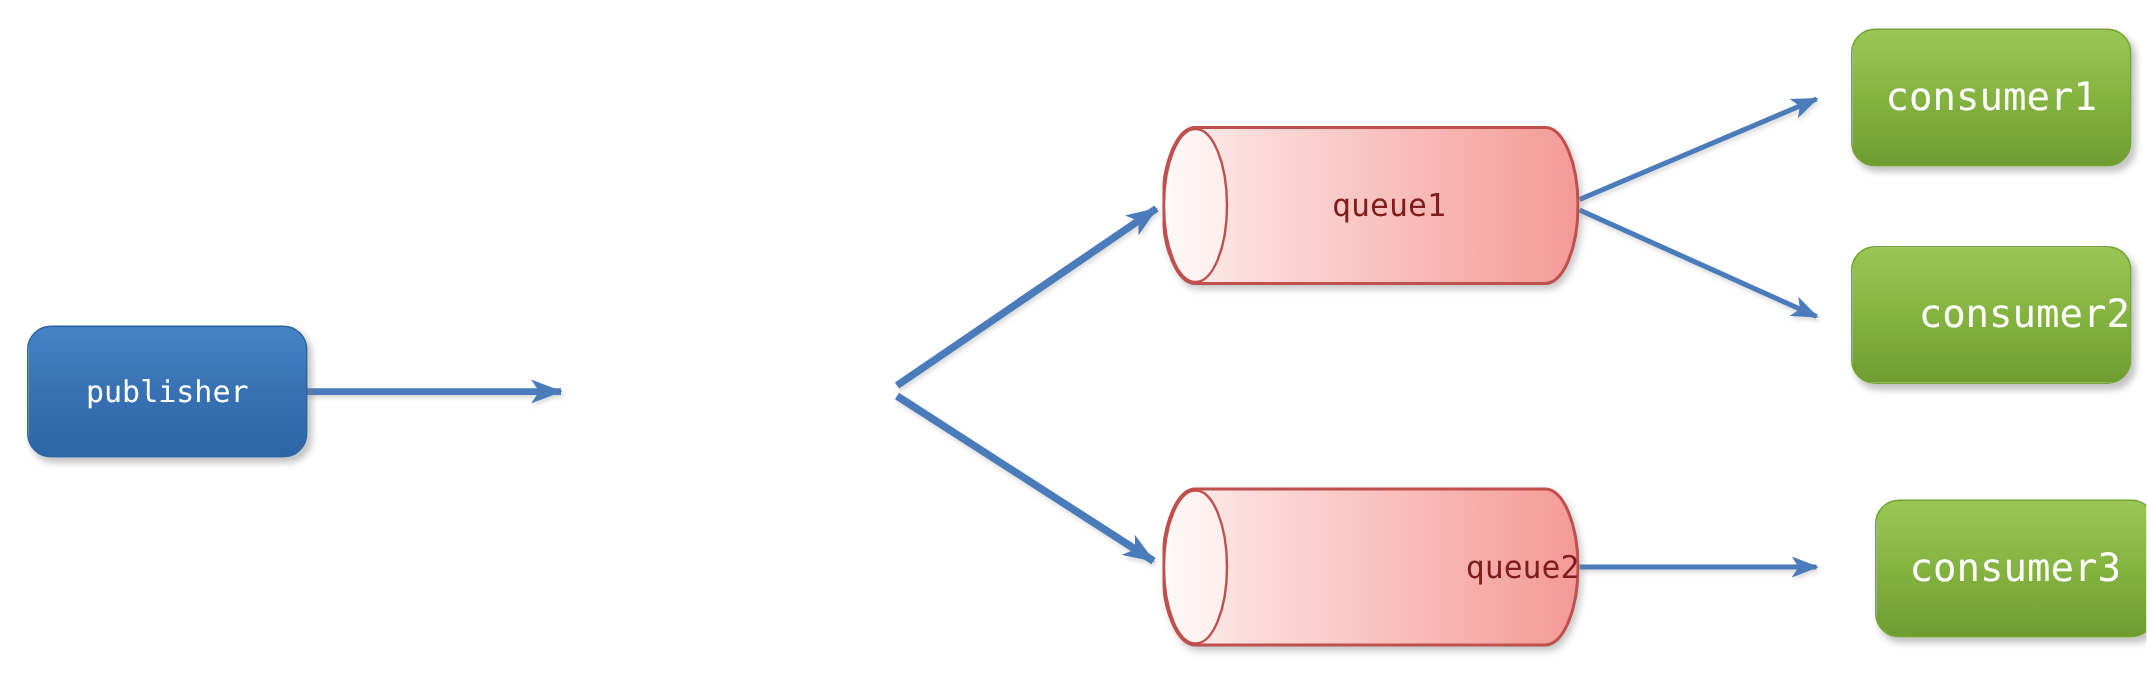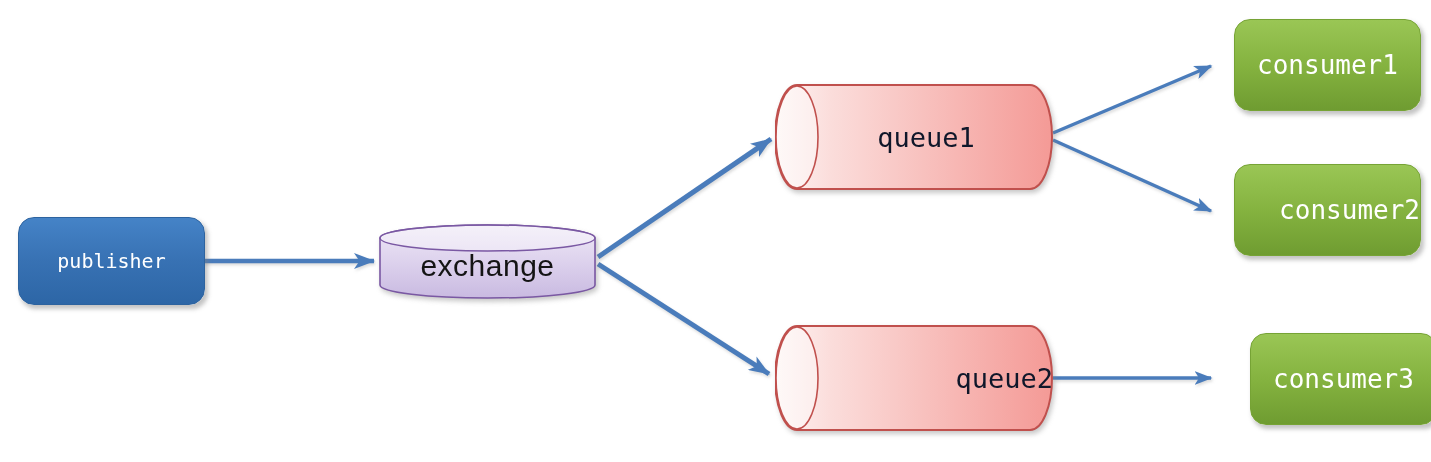--- a/index.html
+++ b/index.html
@@ -17,21 +17,21 @@
   }
   .box.green {
     background:linear-gradient(180deg,#9ac655 0%,#84b23f 52%,#6f9c31 100%);
     border:1px solid #76a335; color:#ffffff;margin-left:20px;
   }
   .cyl svg.shape { position:absolute; left:0; top:0; width:100%; height:100%;
     filter:drop-shadow(2px 3px 2.5px rgba(130,130,130,0.45)); }
   .label { position:relative; z-index:2; white-space:nowrap; }
   .lbl-publisher { font-size:20px; }
   .lbl-consumer  { font-size:26px; }
-  .lbl-queue     { font-size:27px; color:#0f172a; padding-left:24px; }
+  .lbl-queue     { font-size:21px; color:#7f1d1d; padding-left:24px; }
   .lbl-exchange  { font-family:"Liberation Sans",sans-serif; font-size:30px;
                    color:#141414; letter-spacing:0.5px; padding-top:9px; }
 </style>
 </head>
 <body>
 
 <div class="canvas">
 
   <svg class="edges" viewBox="0 0 1431 462" xmlns="http://www.w3.org/2000/svg">
     <defs>
@@ -57,27 +57,20 @@
     <line x1="598" y1="264" x2="769" y2="374" stroke="#4a7cbb" stroke-width="5" marker-end="url(#ah-big)"></line>
     <line x1="1053" y1="133" x2="1211" y2="66" stroke="#4a7cbb" stroke-width="3.4" marker-end="url(#ah-small)"></line>
     <line x1="1053" y1="140" x2="1211" y2="211" stroke="#4a7cbb" stroke-width="3.4" marker-end="url(#ah-small)"></line>
     <line x1="1053" y1="378" x2="1211" y2="378" stroke="#4a7cbb" stroke-width="3.4" marker-end="url(#ah-small)"></line>
   </svg>
 
   <div class="node box blue" style="left:18px; top:217px; width:185px; height:86px;">
     <span class="label lbl-publisher">publisher</span>
   </div>
 
-  <div class="node cyl" style="left:378px; top:223px; width:219px; height:77px;">
-    <svg class="shape" viewBox="0 0 219 77" xmlns="http://www.w3.org/2000/svg">
-      <path d="M2 15 A107.5 13 0 0 1 217 15 L217 62 A107.5 13 0 0 1 2 62 Z" fill="url(#grad-exchange)" stroke="#7a58a3" stroke-width="1.6"></path>
-      <ellipse cx="109.5" cy="15" rx="107.5" ry="13" fill="rgba(255,255,255,0.35)" stroke="#7a58a3" stroke-width="1.4"></ellipse>
-    </svg>
-    <span class="label lbl-exchange">exchange</span>
-  </div>
 
   <div class="node cyl" style="left:775px; top:83px; width:278px; height:108px;">
     <svg class="shape" viewBox="0 0 278 108" xmlns="http://www.w3.org/2000/svg">
       <path d="M22 2 L255 2 A22 52 0 0 1 255 106 L22 106 A22 52 0 0 1 22 2 Z" fill="url(#grad-queue)" stroke="#c0504d" stroke-width="2"></path>
       <ellipse cx="22" cy="54" rx="21" ry="51" fill="rgba(255,255,255,0.4)" stroke="#c0504d" stroke-width="1.6"></ellipse>
     </svg>
     <span class="label lbl-queue">queue1</span>
   </div>
 
   <div class="node cyl" style="left:775px; top:324px; width:278px; height:108px;justify-content:flex-end;">

